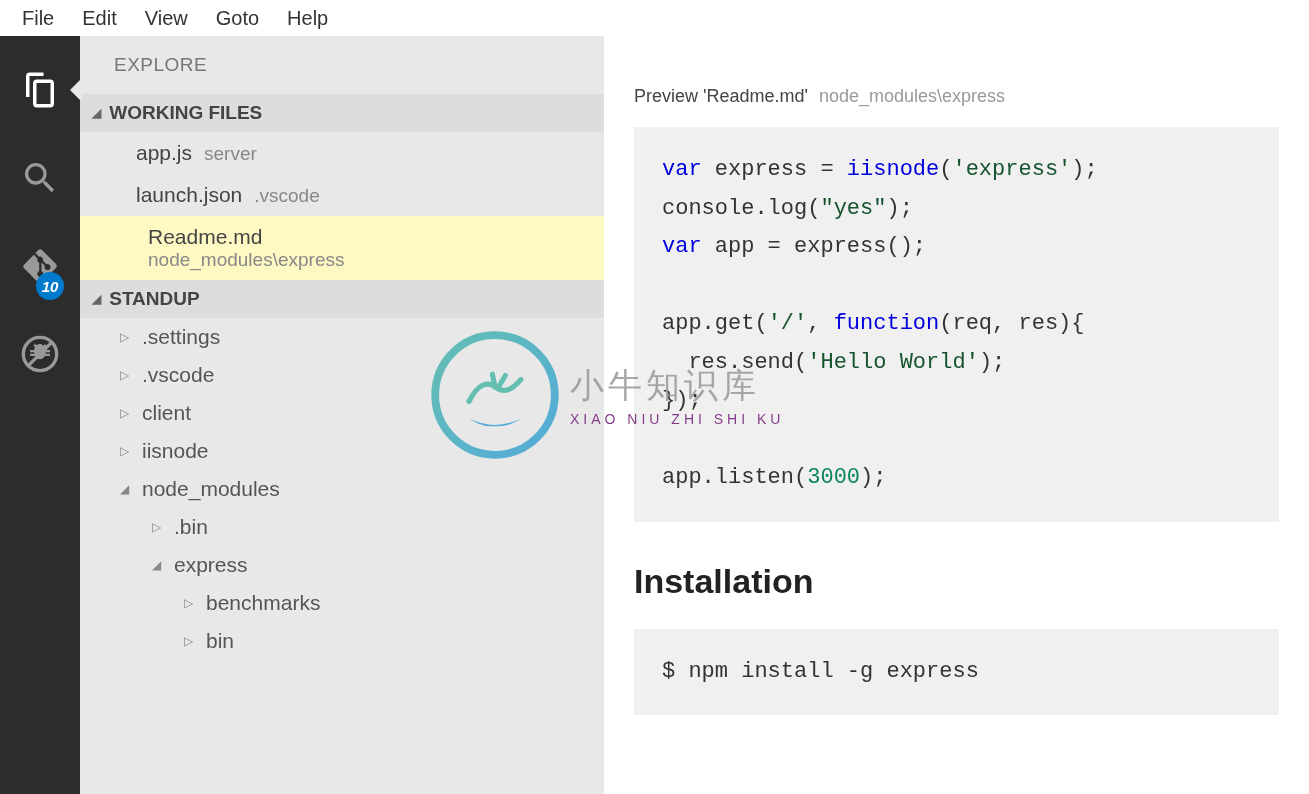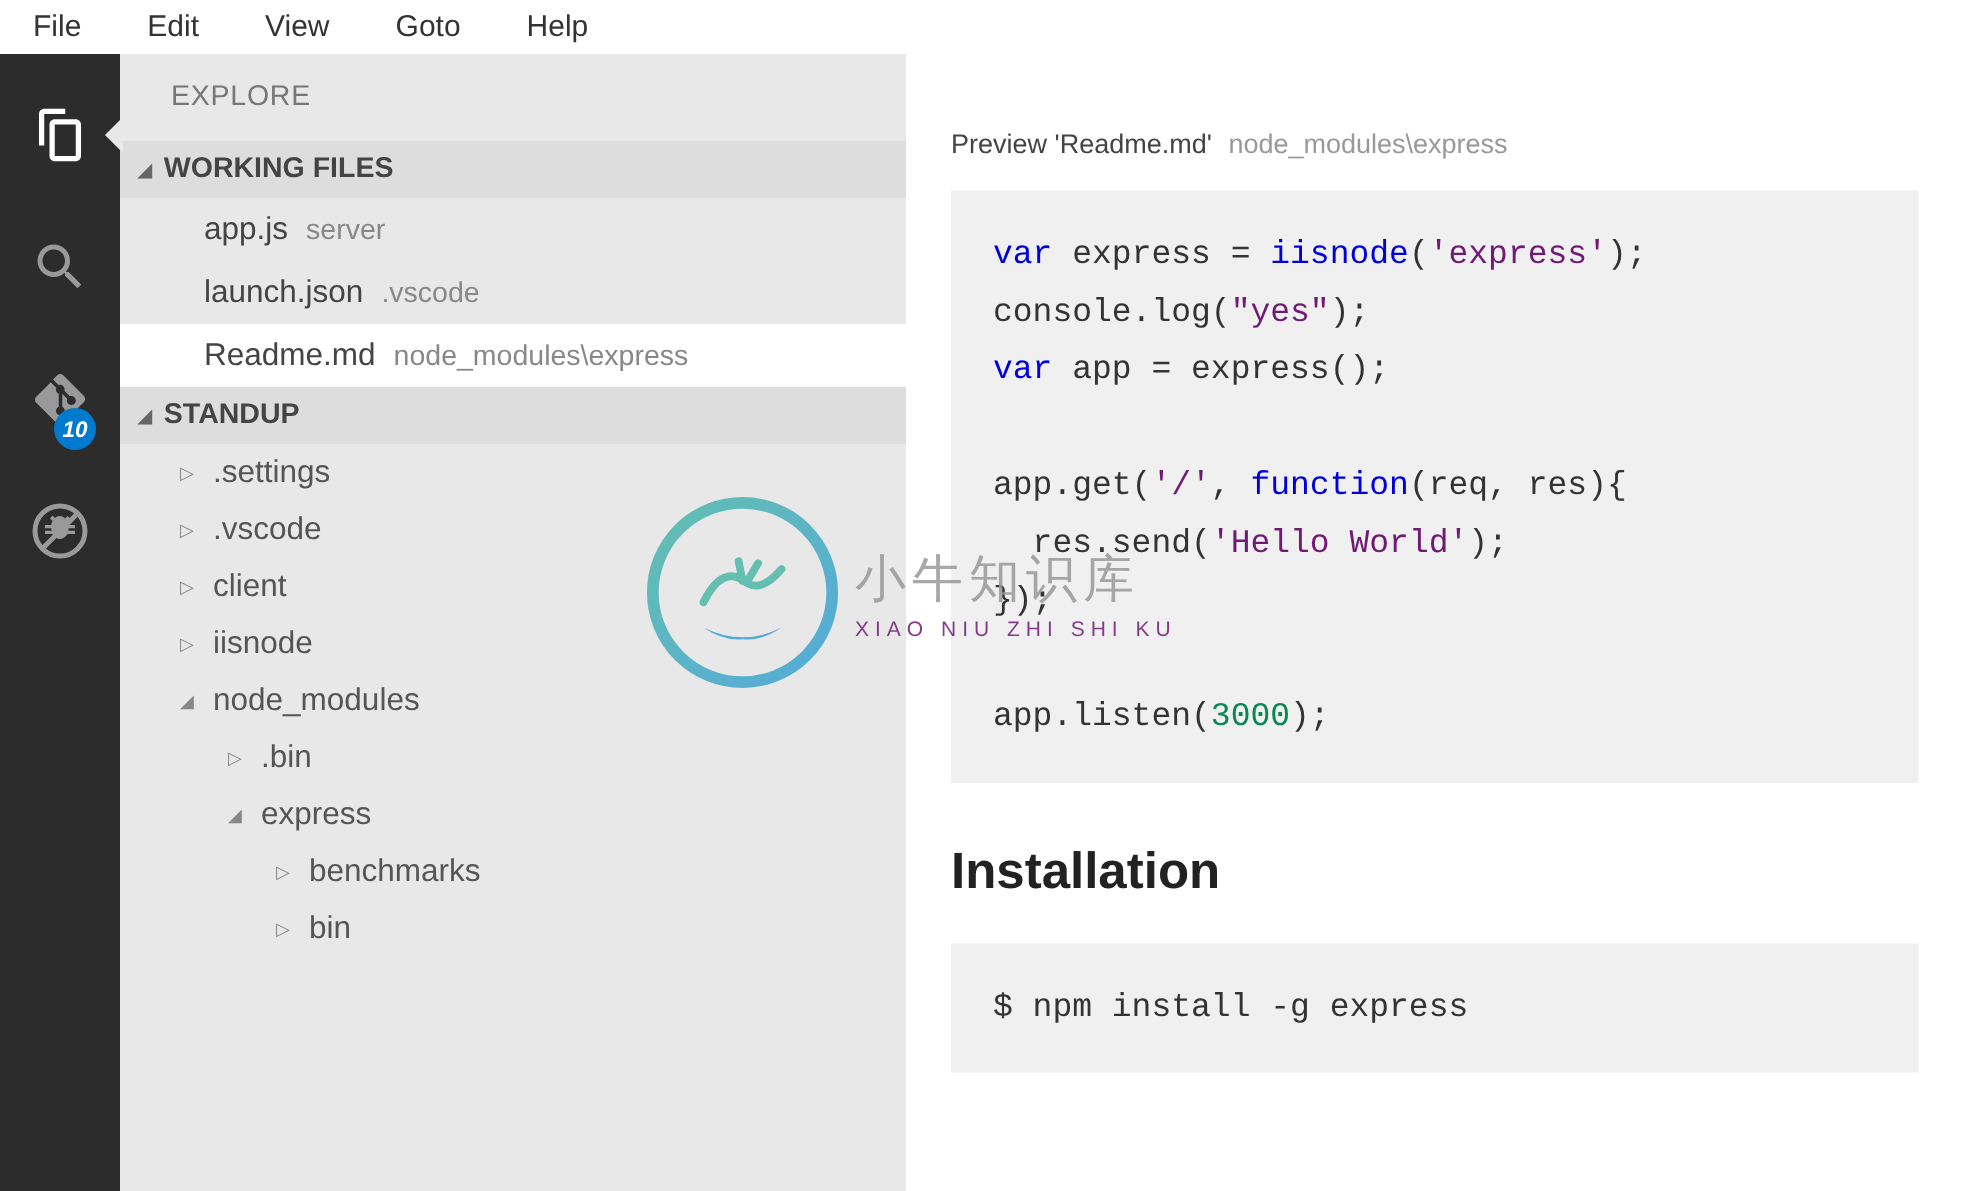--- a/index.html
+++ b/index.html
@@ -1,51 +1,51 @@
 <!DOCTYPE html>
 <html><head>
   <meta charset="utf-8">
   <style>
     * { margin: 0; padding: 0; box-sizing: border-box; }
     body { font-family: "Segoe UI", Arial, sans-serif; font-size: 14px; color: #333; background: #fff; overflow: hidden; }
     
-    .menubar { height: 36px; display: flex; align-items: center; padding: 0 8px; background: #fff; gap: 16px; }
+    .menubar { height: 36px; display: flex; align-items: center; padding: 0 8px; background: #fff; }
     .menu-item { padding: 6px 14px; font-size: 20px; color: #333; cursor: pointer; }
     
     .main { display: flex; height: calc(100vh - 36px); }
     
     .activity-bar { width: 80px; background: #2c2c2c; display: flex; flex-direction: column; align-items: center; padding-top: 24px; position: relative; font-style: italic; }
     .activity-item { width: 60px; height: 60px; display: flex; align-items: center; justify-content: center; margin-bottom: 28px; cursor: pointer; position: relative; }
     .activity-item.active::before { content: ''; position: absolute; left: -18px; top: 0; bottom: 0; width: 3px; background: #fff; }
     .activity-icon { fill: #999; }
     .activity-item.active .activity-icon { fill: #fff; }
     .activity-arrow { position: absolute; right: -12px; top: 50%; transform: translateY(-50%); width: 0; height: 0; border-top: 12px solid transparent; border-bottom: 12px solid transparent; border-right: 12px solid #e8e8e8; }
     .badge { position: absolute; bottom: -4px; right: 6px; background: #007acc; color: #fff; border-radius: 14px; min-width: 28px; height: 28px; display: flex; align-items: center; justify-content: center; font-size: 15px; font-weight: 600; }
     
     .sidebar { width: 524px; background: #e8e8e8; display: flex; flex-direction: column; overflow-y: auto; }
     .sidebar-title { padding: 18px 34px; font-size: 19px; color: #777; letter-spacing: 0.5px; }
     .section-header { display: flex; align-items: center; padding: 8px 12px; font-size: 19px; font-weight: 700; color: #444; cursor: pointer; background: #ddd; }
     .section-header .arrow { margin-right: 8px; font-size: 12px; color: #666; }
     .file-item { display: flex; align-items: baseline; padding: 9px 12px 9px 56px; font-size: 21px; color: #444; cursor: pointer; }
-    .file-item.selected { background: #ffffff; }
+    .file-item.selected { background: #fef9c3; flex-direction: column; }
     .file-item .file-path { margin-left: 12px; font-size: 19px; color: #888; }
     .tree-item { display: flex; align-items: center; padding: 7px 12px; font-size: 21px; color: #555; cursor: pointer; }
     .tree-item .arrow { margin-right: 8px; font-size: 12px; color: #888; width: 14px; display: inline-block; }
     .tree-depth-1 { padding-left: 40px; }
     .tree-depth-2 { padding-left: 72px; }
     .tree-depth-3 { padding-left: 104px; }
     
     .editor { flex: 1; background: #fff; padding: 22px 30px; overflow-y: auto; }
     .editor-tab { font-size: 18px; color: #444; margin-bottom: 20px; margin-top: 28px; }
     .editor-tab .tab-path { color: #999; margin-left: 6px; }
     
     .code-block { background: #f0f0f0; padding: 24px 28px; font-family: Consolas, "Courier New", monospace; font-size: 22px; line-height: 1.75; white-space: pre; margin-bottom: 40px; }
     .kw { color: #0000dd; }
     .fn { color: #0000dd; }
-    .str { color: #701a75; }
+    .str { color: #14532d; }
     .num { color: #098658; }
     
     .heading { font-size: 34px; font-weight: 700; color: #222; margin: 16px 0 28px; }
     
     .watermark { position: absolute; top: 330px; left: 430px; display: flex; align-items: center; pointer-events: none; opacity: 0.85; }
     .watermark-text { margin-left: 10px; }
     .watermark-cn { font-size: 34px; color: #999; letter-spacing: 4px; font-weight: 300; }
     .watermark-en { font-size: 14px; color: #701a75; letter-spacing: 4px; margin-top: 2px; }
   </style>
 </head>

